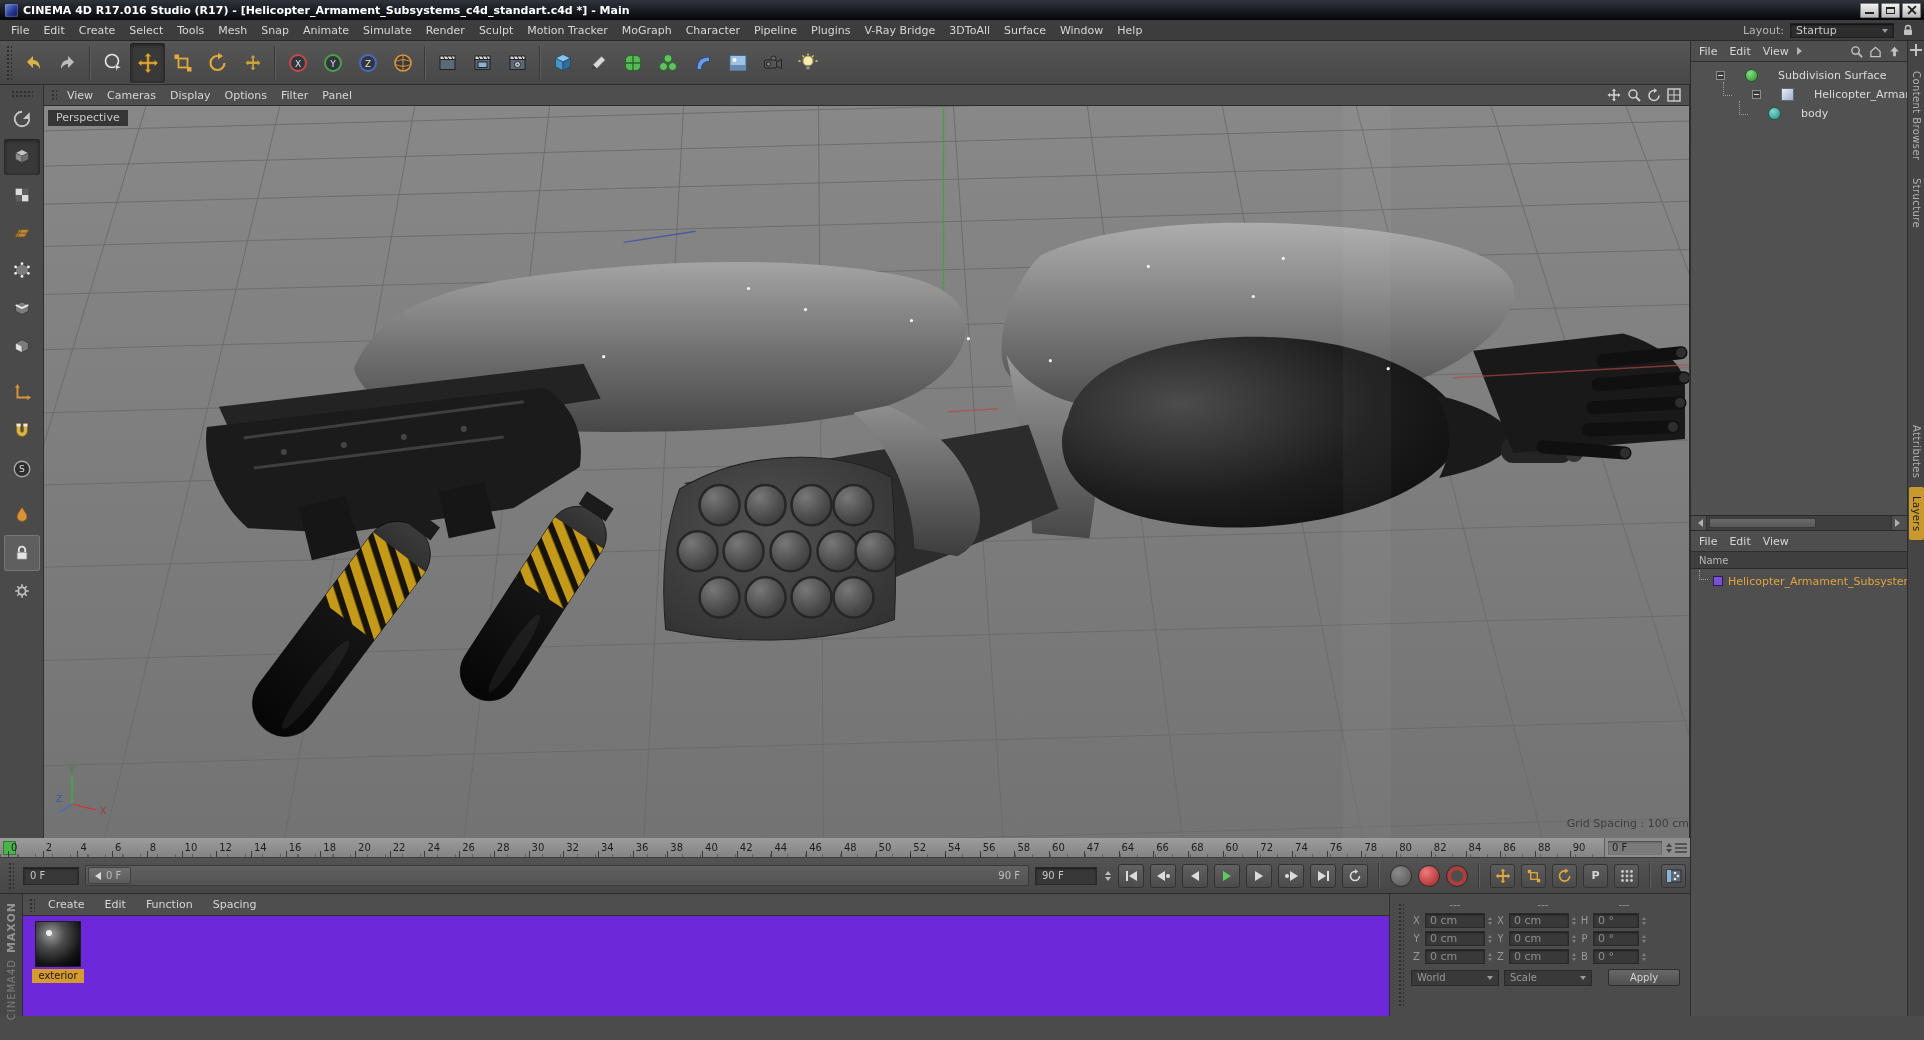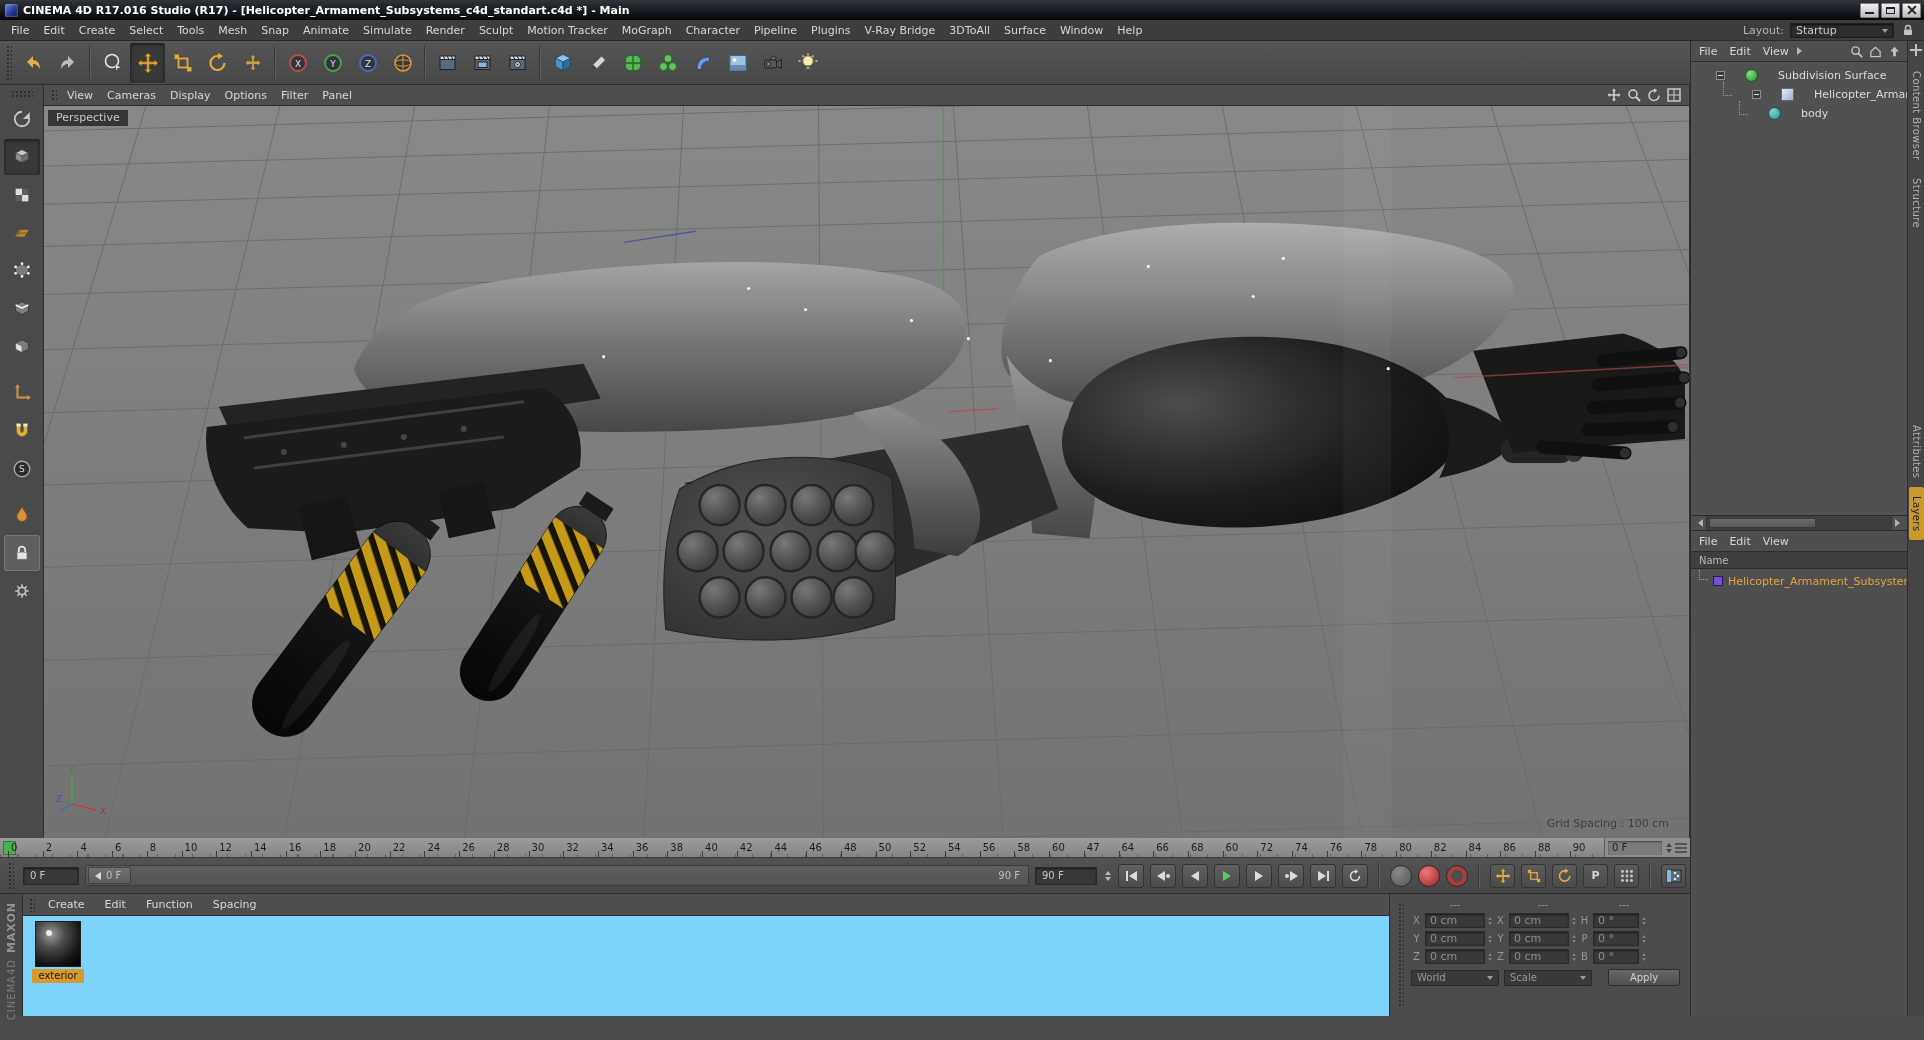--- a/index.html
+++ b/index.html
@@ -47,21 +47,21 @@
   .pal-tool.active { background:#393939; box-shadow:inset 0 1px 4px rgba(0,0,0,.6); }
   .pal-tool.bright { background:#5f5f5f; box-shadow:inset 0 0 0 1px #777; }
   .pal-gap { height:8px; flex:none; }
   .center { flex:1; display:flex; flex-direction:column; border-right:1px solid #303030; }
   .vp-menu { height:21px; background:#4e4e4e; border-bottom:1px solid #2c2c2c; display:flex; align-items:center; padding:0 3px; color:#d6d6d6; }
   .vp-right { margin-left:auto; display:flex; align-items:center; gap:4px; padding-right:4px; }
   .vp-icon { width:16px; height:16px; display:flex; align-items:center; justify-content:center; }
   .vp-canvas { position:relative; flex:1; overflow:hidden; background:linear-gradient(#888888,#737373); }
   .scene { position:absolute; inset:0; width:100%; height:100%; }
   .persp-label { position:absolute; top:4px; left:4px; background:rgba(42,42,42,.88); color:#c9c9c9; padding:1px 8px 2px; font-size:11px; }
-  .grid-label { position:absolute; right:20px; bottom:8px; color:#3d3d3d; font-size:11px; }
+  .grid-label { position:absolute; right:0; bottom:8px; color:#3d3d3d; font-size:11px; }
   .axis-gizmo { position:absolute; left:12px; bottom:22px; }
   
   .ruler { position:relative; height:20px; width:1690px; background:linear-gradient(#9c9c9c,#848484); border-bottom:1px solid #3c3c3c; display:flex; }
   .ruler-frames { position:relative; flex:1; display:flex; padding-left:8px; }
   .ruler-frames::after { content:""; position:absolute; left:0; right:0; bottom:0; height:3px;
      background:repeating-linear-gradient(90deg, rgba(0,0,0,.28) 0 1px, transparent 1px 17.5px); }
   .frame-label { position:relative; flex:1; font-size:10px; color:#1d1d1d; line-height:19px; padding-left:3px; }
   .frame-label::before { content:""; position:absolute; left:0; bottom:0; width:1px; height:6px; background:#3c3c3c; }
   .ruler-marker { position:absolute; left:3px; top:3px; width:13px; height:14px; background:#49b44d; border:1px solid #2d7d31; }
   .ruler-end { width:86px; flex:none; display:flex; align-items:center; gap:2px; background:#8e8e8e; border-left:1px solid #5a5a5a; padding:0 3px; }
@@ -90,21 +90,21 @@
   .t-toggle { width:25px; height:24px; flex:none; display:flex; align-items:center; justify-content:center; border-radius:3px; background:linear-gradient(#5c5c5c,#4a4a4a); border:1px solid #343434; }
   .t-toggle .p-lab { color:#d5d5d5; font-size:11px; font-weight:bold; }
   
   .bottom { height:122px; width:1690px; background:#474747; display:flex; }
   .brand-strip { width:22px; flex:none; display:flex; flex-direction:column; align-items:center; padding-top:8px; gap:6px; }
   .brand-maxon { writing-mode:vertical-rl; transform:rotate(180deg); color:#929292; font-weight:bold; font-size:11px; letter-spacing:1px; }
   .brand-c4d { writing-mode:vertical-rl; transform:rotate(180deg); color:#7d7d7d; font-size:10px; letter-spacing:1px; }
   .mats { flex:1; display:flex; flex-direction:column; border-left:1px solid #2e2e2e; border-right:1px solid #2e2e2e; }
   .mats-menu { height:22px; background:#4e4e4e; border-bottom:1px solid #2e2e2e; display:flex; align-items:center; padding:0 2px; color:#d6d6d6; }
   .mats-menu .menu-item { padding:3px 10px; }
-  .mats-body { flex:1; background:#7dd3fc; padding:5px 8px; display:flex; align-items:flex-start; }
+  .mats-body { flex:1; background:#6d28d9; padding:5px 8px; display:flex; align-items:flex-start; }
   .mat { width:54px; display:flex; flex-direction:column; align-items:center; }
   .mat-thumb { position:relative; width:46px; height:46px; border:1px solid #1e1e1e;
     background:radial-gradient(circle at 34% 28%, #9d9d9d 0%, #4c4c4c 32%, #141414 70%, #000 100%); }
   .mat-spec { position:absolute; left:10px; top:8px; width:6px; height:6px; border-radius:50%; background:rgba(255,255,255,.85); filter:blur(.5px); }
   .mat-name { margin-top:2px; width:52px; text-align:center; background:#d79a2e; color:#191919; font-size:10px; padding:1px 0 2px; }
   .coords { width:300px; flex:none; background:#4b4b4b; display:flex; flex-direction:column; padding:5px 10px 5px 4px; gap:3px; }
   .coords-inner { display:flex; flex-direction:column; gap:3px; flex:1; }
   .coords-head { display:flex; color:#989898; font-size:10px; }
   .ch-cell { text-align:center; }
   .coord-row { display:flex; align-items:center; gap:3px; }

